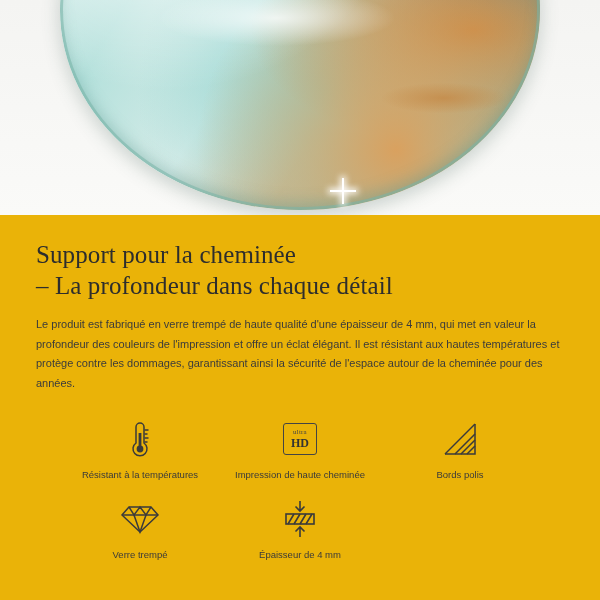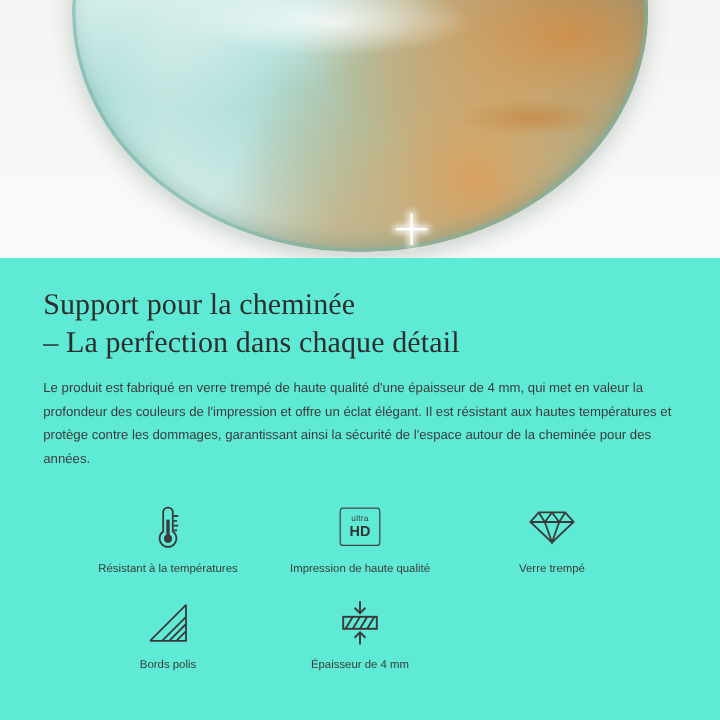--- a/index.html
+++ b/index.html
@@ -10,21 +10,21 @@
     width: 600px;
     height: 600px;
     background: #ffffff;
     font-family: "Liberation Sans", sans-serif;
     overflow: hidden;
   }
   .page {
     position: relative;
     width: 600px;
     height: 600px;
-    background: #5eead4;
+    background: #eab308;
     box-sizing: border-box;
   }
 
   
   .hero {
     position: relative;
     width: 600px;
     height: 215px;
     overflow: hidden;
     background: #f4f4f2;
@@ -128,20 +128,21 @@
     flex-direction: column;
     align-items: center;
     text-align: center;
   }
   .feature-icon {
     height: 44px;
     display: flex;
     align-items: center;
     justify-content: center;
     margin-bottom: 8px;
+    font-family: Liberation Serif, serif;
   }
   .feature-label {
     font-size: 9.5px;
     color: #3a3a3a;
     line-height: 12px;
   }
   .ultrahd {
     width: 32px;
     height: 30px;
     border: 1.6px solid #444;
@@ -164,21 +165,21 @@
     <div class="hero-bg"></div>
     <div class="plate">
       <div class="plate-edge"></div>
     </div>
     <div class="sparkle"></div>
   </div>
 
   <div class="content">
     <h1 class="headline">
       <span>Support pour la cheminée</span>
-      <span class="line2">– La perfection dans chaque détail</span>
+      <span class="line2">– La profondeur dans chaque détail</span>
     </h1>
     <p class="paragraph">Le produit est fabriqué en verre trempé de haute qualité d'une épaisseur de 4 mm, qui met en valeur la profondeur des couleurs de l'impression et offre un éclat élégant. Il est résistant aux hautes températures et protège contre les dommages, garantissant ainsi la sécurité de l'espace autour de la cheminée pour des années.</p>
 
     <div class="features">
 
       <div class="feature">
         <div class="feature-icon">
           <svg width="26" height="40" viewBox="0 0 26 40" fill="none" stroke="#3a3a3a" stroke-width="1.5">
             <path d="M13 4a4 4 0 0 0-4 4v16a7 7 0 1 0 8 0V8a4 4 0 0 0-4-4z"></path>
             <circle cx="13" cy="30" r="3.4" fill="#3a3a3a" stroke="none"></circle>
@@ -189,49 +190,49 @@
         <div class="feature-label">Résistant à la températures</div>
       </div>
 
       <div class="feature">
         <div class="feature-icon">
           <div class="ultrahd">
             <span class="u1">ultra</span>
             <span class="u2">HD</span>
           </div>
         </div>
-        <div class="feature-label">Impression de haute qualité</div>
-      </div>
-
+        <div class="feature-label">Impression de haute cheminée</div>
+      </div>
+
+
+      <div class="feature">
+        <div class="feature-icon">
+          <svg width="34" height="34" viewBox="0 0 34 34" fill="none" stroke="#3a3a3a" stroke-width="1.5">
+            <path d="M2 32L32 2"></path>
+            <path d="M2 32h30V2"></path>
+            <path d="M12 32L32 12M18 32L32 18M24 32L32 24"></path>
+          </svg>
+        </div>
+        <div class="feature-label">Bords polis</div>
+      </div>
 
       <div class="feature">
         <div class="feature-icon">
           <svg width="40" height="34" viewBox="0 0 40 34" fill="none" stroke="#3a3a3a" stroke-width="1.5">
             <path d="M9 5h22l7 8-18 17L2 13l7-8z"></path>
             <path d="M2 13h36"></path>
             <path d="M9 5l5 8 6-8 6 8 5-8"></path>
             <path d="M14 13l6 17 6-17"></path>
           </svg>
         </div>
         <div class="feature-label">Verre trempé</div>
       </div>
 
       <div class="feature">
         <div class="feature-icon">
-          <svg width="34" height="34" viewBox="0 0 34 34" fill="none" stroke="#3a3a3a" stroke-width="1.5">
-            <path d="M2 32L32 2"></path>
-            <path d="M2 32h30V2"></path>
-            <path d="M12 32L32 12M18 32L32 18M24 32L32 24"></path>
-          </svg>
-        </div>
-        <div class="feature-label">Bords polis</div>
-      </div>
-
-      <div class="feature">
-        <div class="feature-icon">
           <svg width="40" height="40" viewBox="0 0 40 40" fill="none" stroke="#3a3a3a" stroke-width="1.6">
             <path d="M20 2v9M15.5 7.5L20 12l4.5-4.5"></path>
             <path d="M20 38v-9M15.5 32.5L20 28l4.5 4.5"></path>
             <rect x="6" y="15" width="28" height="10"></rect>
             <path d="M8 25l6-10M14 25l6-10M20 25l6-10M26 25l6-10"></path>
           </svg>
         </div>
         <div class="feature-label">Épaisseur de 4 mm</div>
       </div>
 

